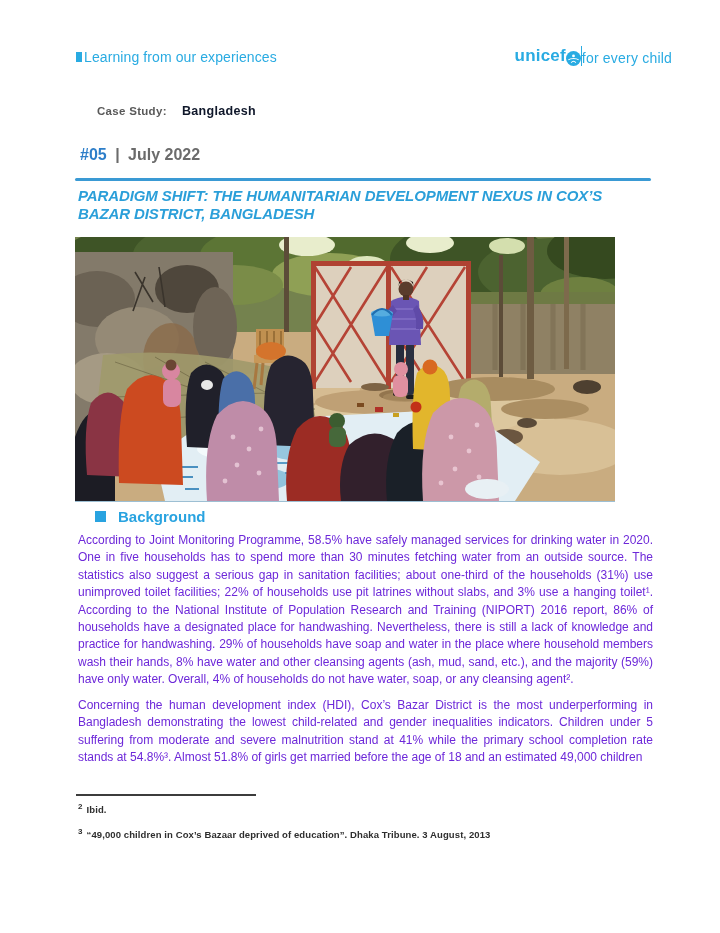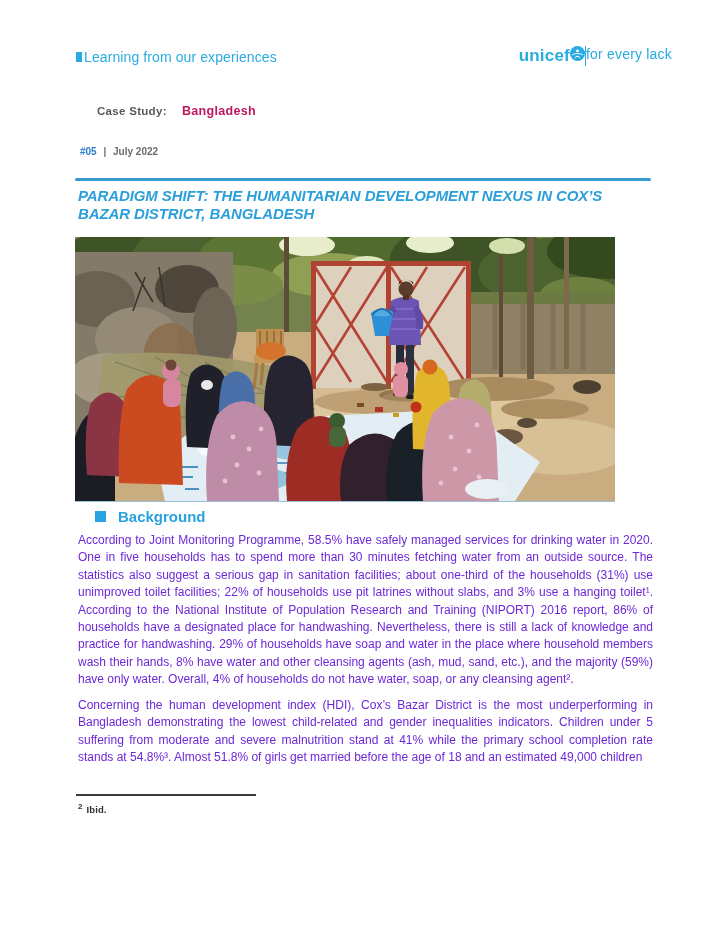--- a/index.html
+++ b/index.html
@@ -13,32 +13,32 @@
   }
   
   .tagline{
     position:absolute;left:64px;top:49px;
     display:flex;align-items:center;gap:2px;
     color:#29ABE2;font-size:14px;letter-spacing:.1px;margin-left:12px;
   }
   .tagline .sq{width:6px;height:10px;background:#29ABE2;display:inline-block;}
   .logo{
     position:absolute;right:48px;top:46px;
-    display:flex;align-items:flex-start;
+    display:flex;align-items:flex-end;
     color:#29ABE2;
   }
   .logo .wordmark{font-size:17px;font-weight:600;letter-spacing:.2px;}
   .logo .globe{width:15px;height:15px;display:block;}
   .logo .bar{width:1px;height:20px;background:#29ABE2;}
   .logo .slogan{font-size:14px;font-weight:400;letter-spacing:.2px;}
   
   .case-row{position:absolute;left:97px;top:104px;font-size:11.5px;}
   .case-label{color:#595959;font-weight:700;letter-spacing:.3px;margin-top:12px;}
-  .case-value{color:#be185d;font-weight:700;font-size:12.5px;margin-left:12px;letter-spacing:.3px;}
-  .issue-row{position:absolute;left:80px;top:146px;font-size:10px;font-weight:700;}
+  .case-value{color:#0f172a;font-weight:700;font-size:12.5px;margin-left:12px;letter-spacing:.3px;}
+  .issue-row{position:absolute;left:80px;top:146px;font-size:16px;font-weight:700;}
   .issue-num{color:#2D7EC9;}
   .issue-sep{color:#6B6B6B;margin:0 4px;}
   .issue-date{color:#6B6B6B;}
   .rule-blue{position:absolute;left:75px;top:178px;width:576px;height:3px;background:#3A9AD4;border-radius:2px;}
   
   .doc-title{
     position:absolute;left:78px;top:187px;width:540px;
     color:#2B9FD9;font-size:15px;font-weight:700;line-height:18px;
     letter-spacing:-0.1px;text-transform:uppercase;
   }
@@ -78,21 +78,21 @@
 
   <div class="logo">
     <span class="wordmark">unicef</span>
     <svg class="globe" viewBox="0 0 16 16">
       <circle cx="8" cy="8" r="8" fill="#29ABE2"></circle>
       <path d="M2.5 9.5 C5 7.5, 11 7.5, 13.5 9.5" stroke="#ffffff" stroke-width="1.1" fill="none"></path>
       <circle cx="8" cy="5.2" r="1.5" fill="#ffffff"></circle>
       <path d="M5.5 12.5 C7 10.5, 9 10.5, 10.5 12.5" stroke="#ffffff" stroke-width="1.1" fill="none"></path>
     </svg>
     <span class="bar"></span>
-    <span class="slogan">for every lack</span>
+    <span class="slogan">for every child</span>
   </div>
 
   <div class="case-row">
     <span class="case-label">Case Study:</span>
     <span class="case-value">Bangladesh</span>
   </div>
 
   <div class="issue-row">
     <span class="issue-num">#05</span>
     <span class="issue-sep">|</span>
@@ -281,15 +281,18 @@
   </div>
 
   <p class="para para-1" style="margin:0;">According to Joint Monitoring Programme, 58.5% have safely managed services for drinking water in 2020. One in five households has to spend more than 30 minutes fetching water from an outside source. The statistics also suggest a serious gap in sanitation facilities; about one-third of the households (31%) use unimproved toilet facilities; 22% of households use pit latrines without slabs, and 3% use a hanging toilet¹. According to the National Institute of Population Research and Training (NIPORT) 2016 report, 86% of households have a designated place for handwashing. Nevertheless, there is still a lack of knowledge and practice for handwashing. 29% of households have soap and water in the place where household members wash their hands, 8% have water and other cleansing agents (ash, mud, sand, etc.), and the majority (59%) have only water. Overall, 4% of households do not have water, soap, or any cleansing agent².</p>
   <p class="para para-2" style="margin:0;">Concerning the human development index (HDI), Cox’s Bazar District is the most underperforming in Bangladesh demonstrating the lowest child-related and gender inequalities indicators. Children under 5 suffering from moderate and severe malnutrition stand at 41% while the primary school completion rate stands at 54.8%³. Almost 51.8% of girls get married before the age of 18 and an estimated 49,000 children</p>
 
   <div class="foot-rule"></div>
   <div class="footnotes">
     <div class="footnote">
       <sup>2</sup><span>Ibid.</span>
     </div>
+    <div class="footnote">
+      <sup>3</sup><span>“49,000 children in Cox’s Bazaar deprived of education”. Dhaka Tribune. 3 August, 2013</span>
+    </div>
   </div>
 
 </div>
 
 </body></html>

